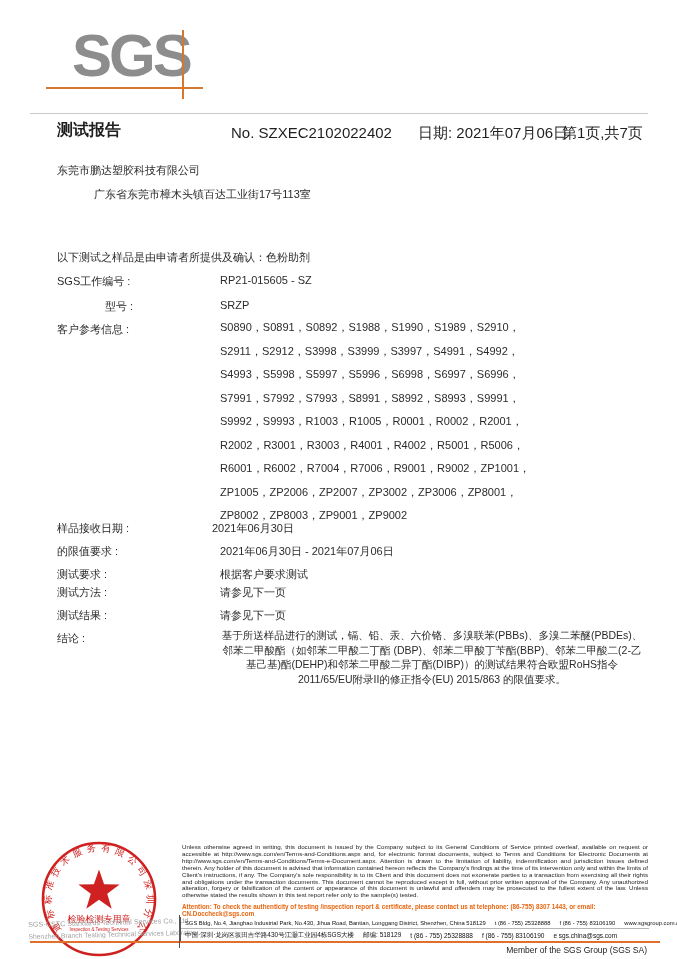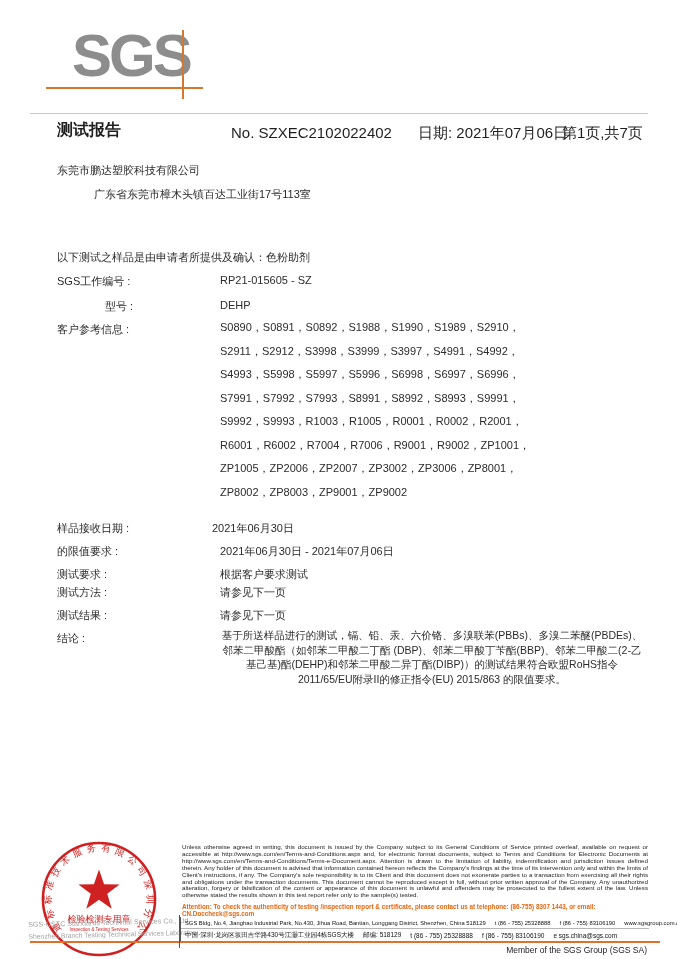--- a/index.html
+++ b/index.html
@@ -54,29 +54,30 @@
 
   <div class="abs body-text" style="left:57px;top:163px;">东莞市鹏达塑胶科技有限公司</div>
   <div class="abs body-text" style="left:57px;top:187px;margin-left:37px;">广东省东莞市樟木头镇百达工业街17号113室</div>
 
   <div class="abs body-text" style="left:57px;top:250px;">以下测试之样品是由申请者所提供及确认：色粉助剂</div>
 
   <div class="abs field-label" style="left:57px;top:274px;">SGS工作编号 :</div>
   <div class="abs field-value" style="left:220px;top:274px;">RP21-015605 - SZ</div>
 
   <div class="abs field-label" style="left:57px;top:299px;margin-left:48px;">型号 :</div>
-  <div class="abs field-value" style="left:220px;top:299px;">DEHP</div>
+  <div class="abs field-value" style="left:220px;top:299px;">SRZP</div>
 
   <div class="abs field-label" style="left:57px;top:322px;">客户参考信息 :</div>
   <div class="abs ref-lines" style="left:220px;top:316px;">
     <div>S0890，S0891，S0892，S1988，S1990，S1989，S2910，</div>
     <div>S2911，S2912，S3998，S3999，S3997，S4991，S4992，</div>
     <div>S4993，S5998，S5997，S5996，S6998，S6997，S6996，</div>
     <div>S7991，S7992，S7993，S8991，S8992，S8993，S9991，</div>
     <div>S9992，S9993，R1003，R1005，R0001，R0002，R2001，</div>
+    <div>R2002，R3001，R3003，R4001，R4002，R5001，R5006，</div>
     <div>R6001，R6002，R7004，R7006，R9001，R9002，ZP1001，</div>
     <div>ZP1005，ZP2006，ZP2007，ZP3002，ZP3006，ZP8001，</div>
     <div>ZP8002，ZP8003，ZP9001，ZP9002</div>
   </div>
 
   <div class="abs field-label" style="left:57px;top:521px;">样品接收日期 :</div>
   <div class="abs field-value" style="left:212px;top:521px;">2021年06月30日</div>
 
   <div class="abs field-label" style="left:57px;top:544px;">的限值要求 :</div>
   <div class="abs field-value" style="left:220px;top:544px;">2021年06月30日 - 2021年07月06日</div>

